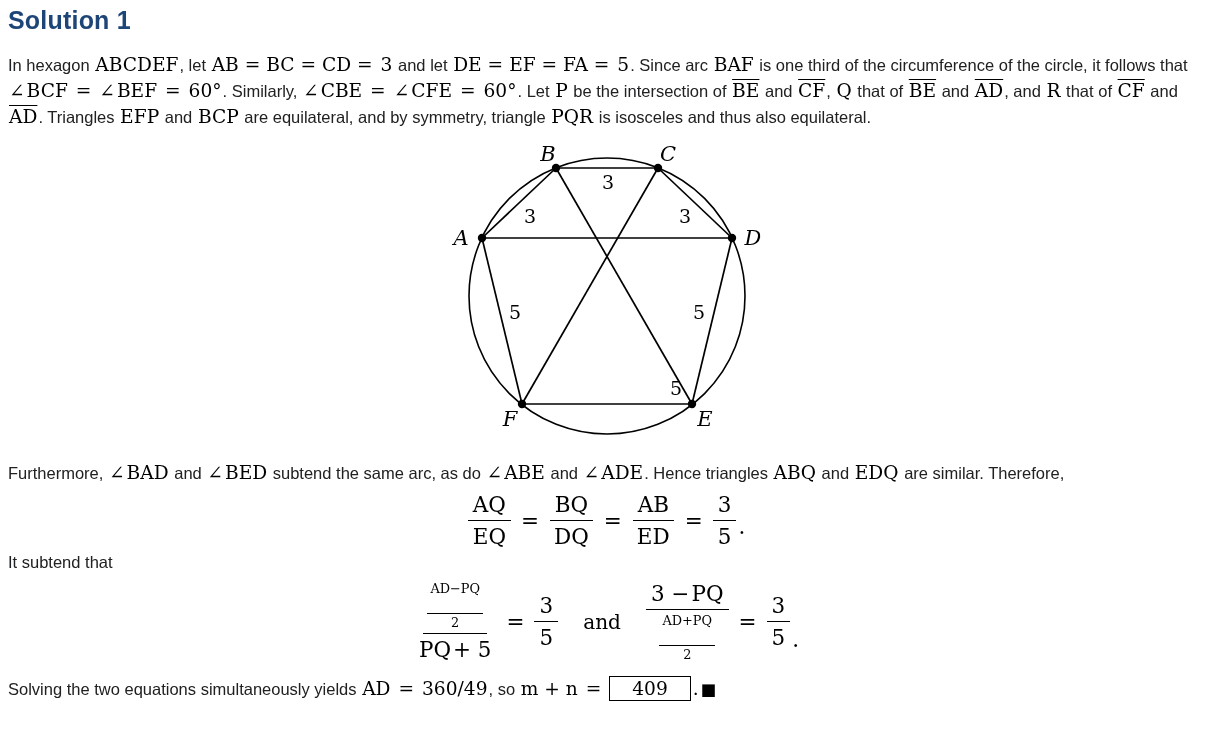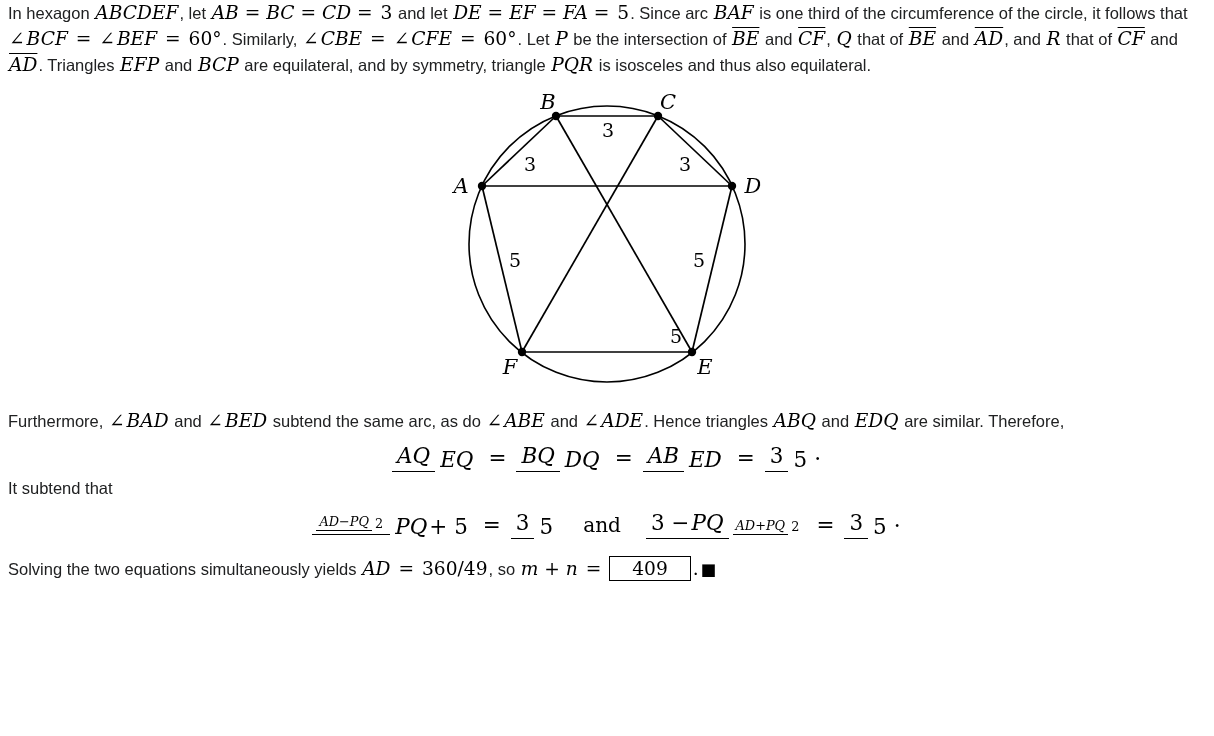--- a/index.html
+++ b/index.html
@@ -27,21 +27,21 @@
     max-width: 1200px;
   }
   p.single-line { white-space: nowrap; }
 
   
   .m-it, .m-up, .m-ov {
     font-family: "DejaVu Serif", "DejaVu Sans", serif;
     color: #000000;
     padding: 0 1px;
   }
-  .m-it { font-style: italic; font-size: 1.13em; }
+  .m-it { font-size: 1.13em; }
   .m-up { font-style: normal; font-size: 1.13em; }
   .m-ov { text-decoration: overline; }
   .m-box {
     border: 1.3px solid #000;
     padding: 1px 22px;
     margin: 0 1px;
   }
   .m-qed { font-size: 1.0em; color: #000; padding-left: 1px; }
 
   
@@ -67,47 +67,48 @@
     display: flex;
     justify-content: center;
     align-items: center;
     font-size: 19px;
     color: #000;
   }
   .equation.eq-1 { margin: 6px 0 0 0; }
   .equation.eq-2 { margin: 6px 0 0 0; }
   .frac {
     display: inline-flex;
-    flex-direction: row;
+    flex-direction: column;
     align-items: center;
   }
   .frac > .fnum {
     display: inline-flex;
     align-items: flex-end;
     padding: 0 4px 3px 4px;
     border-bottom: 1.6px solid #000;
   }
   .frac > .fden {
     display: inline-flex;
     align-items: flex-start;
     padding: 3px 4px 0 4px;
   }
   .frac-sm { font-size: 0.6em; }
-  .frac-sm > .fnum { border-bottom-width: 1.1px; padding: 0 2px 1px 2px; }
+  .frac-sm > .fnum { border-bottom-width: 1.1px; padding: 0 2px 17px 2px; }
   .frac-sm > .fden { padding: 1px 2px 0 2px; }
   .eqsign { margin: 0 9px; }
   .andword { margin: 0 24px; font-size: 1.06em; }
   .eq-period { margin-left: 1px; align-self: flex-end; padding-bottom: 10px; }
   .spacer-top { margin-top: 22px; }
 </style>
 </head>
 <body>
 
 <div class="content">
 
+  <h1 class="page-title" style="color: rgb(30, 69, 119);">Solution 1</h1>
 
   <p class="body-para"><span class="t-sans">In hexagon </span><span class="m-it">ABCDEF</span><span class="t-sans">, let </span><span class="m-it">AB = BC = CD = </span><span class="m-up">3</span><span class="t-sans"> and let </span><span class="m-it">DE = EF = FA = </span><span class="m-up">5</span><span class="t-sans">. Since arc </span><span class="m-it">BAF</span><span class="t-sans"> is one third of the circumference of the circle, it follows that </span><span class="m-up">∠</span><span class="m-it">BCF</span><span class="m-it"> = </span><span class="m-up">∠</span><span class="m-it">BEF</span><span class="m-it"> = </span><span class="m-up">60°</span><span class="t-sans">. Similarly, </span><span class="m-up">∠</span><span class="m-it">CBE</span><span class="m-it"> = </span><span class="m-up">∠</span><span class="m-it">CFE</span><span class="m-it"> = </span><span class="m-up">60°</span><span class="t-sans">. Let </span><span class="m-it">P</span><span class="t-sans"> be the intersection of </span><span class="m-it m-ov">BE</span><span class="t-sans"> and </span><span class="m-it m-ov">CF</span><span class="t-sans">, </span><span class="m-it">Q</span><span class="t-sans"> that of </span><span class="m-it m-ov">BE</span><span class="t-sans"> and </span><span class="m-it m-ov">AD</span><span class="t-sans">, and </span><span class="m-it">R</span><span class="t-sans"> that of </span><span class="m-it m-ov">CF</span><span class="t-sans"> and </span><span class="m-it m-ov">AD</span><span class="t-sans">. Triangles </span><span class="m-it">EFP</span><span class="t-sans"> and </span><span class="m-it">BCP</span><span class="t-sans"> are equilateral, and by symmetry, triangle </span><span class="m-it">PQR</span><span class="t-sans"> is isosceles and thus also equilateral.</span></p>
 
   <figure class="geometry-figure">
     <svg width="360" height="304" viewBox="0 0 360 304">
 
       <circle cx="180" cy="152" r="138" fill="none" stroke="#000" stroke-width="1.6"></circle>
 
       <line x1="55" y1="94" x2="129" y2="24" stroke="#000" stroke-width="1.7"></line>
       <line x1="129" y1="24" x2="231" y2="24" stroke="#000" stroke-width="1.5"></line>

